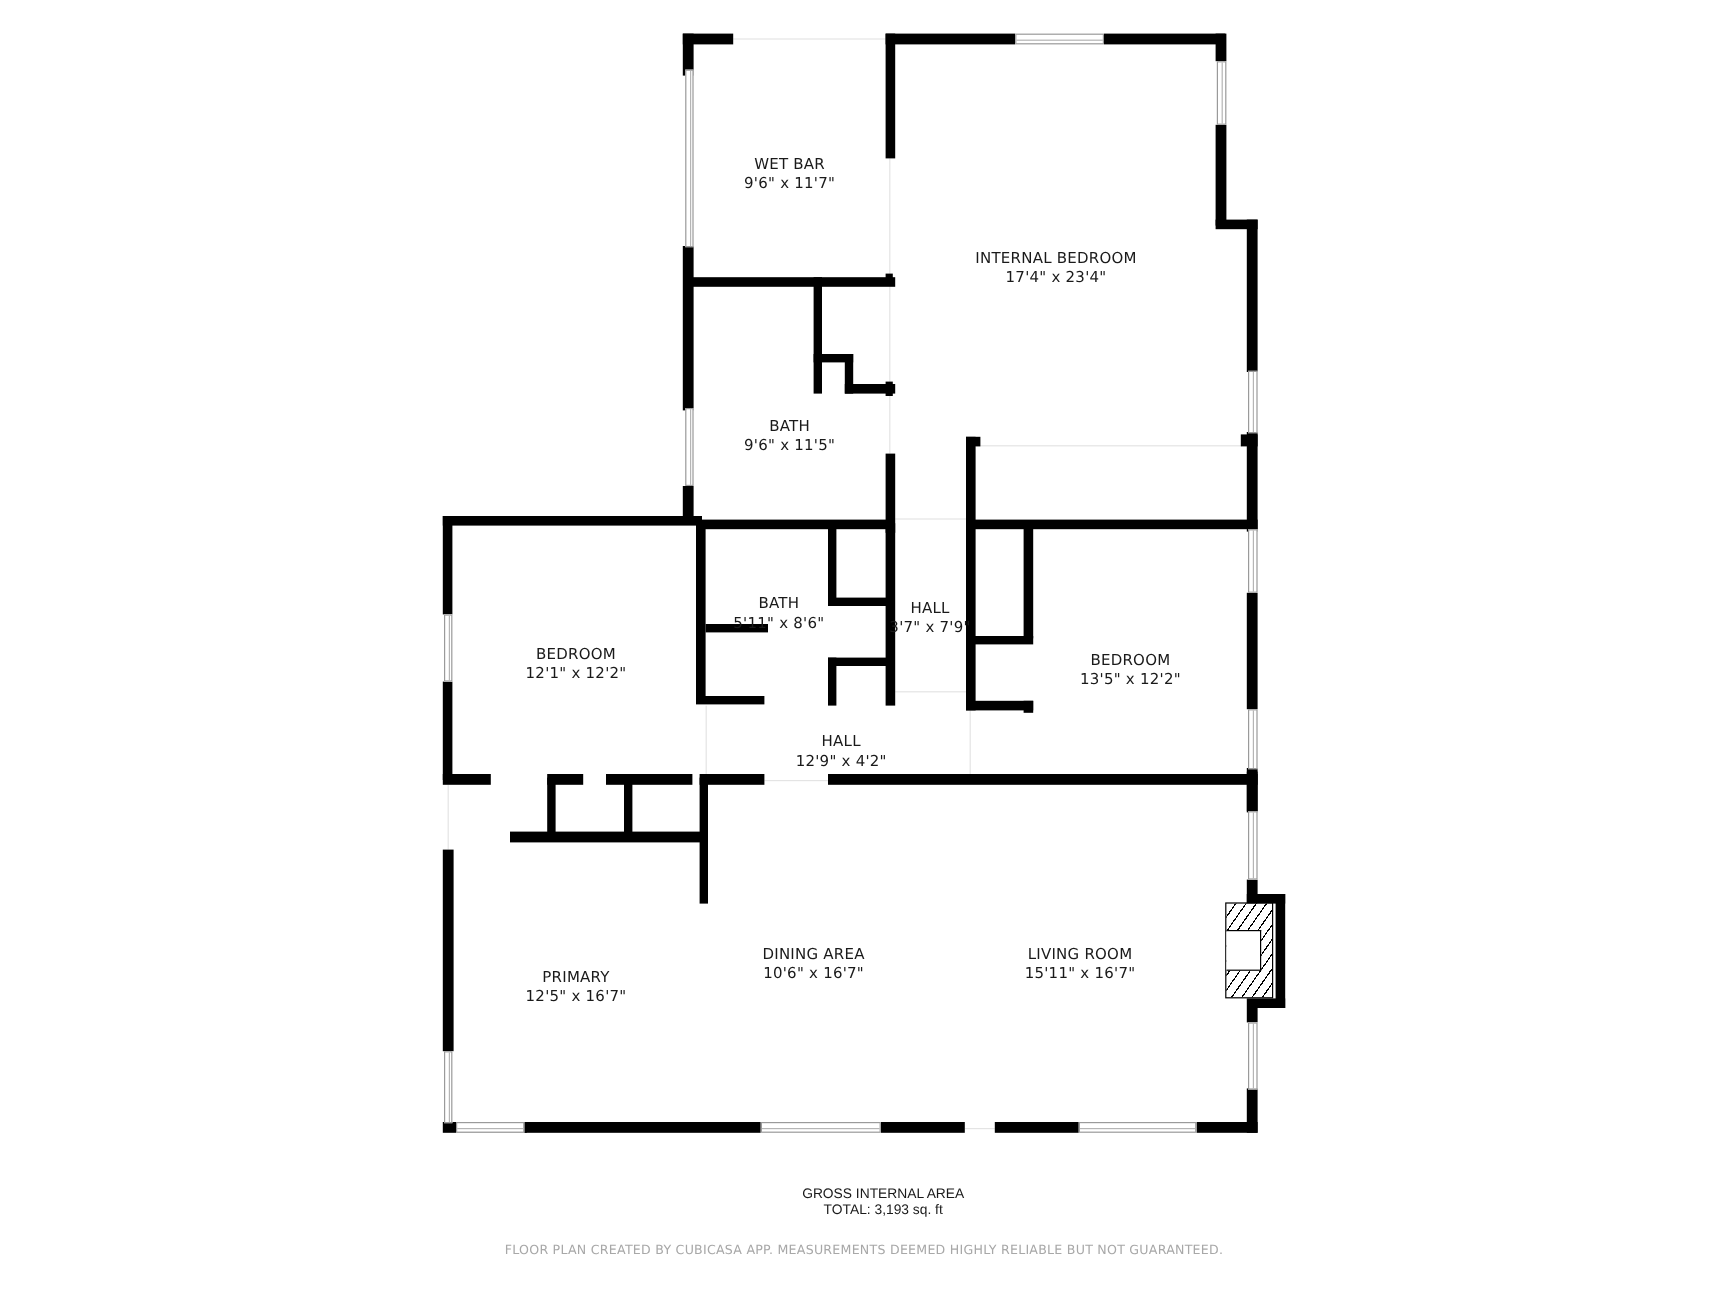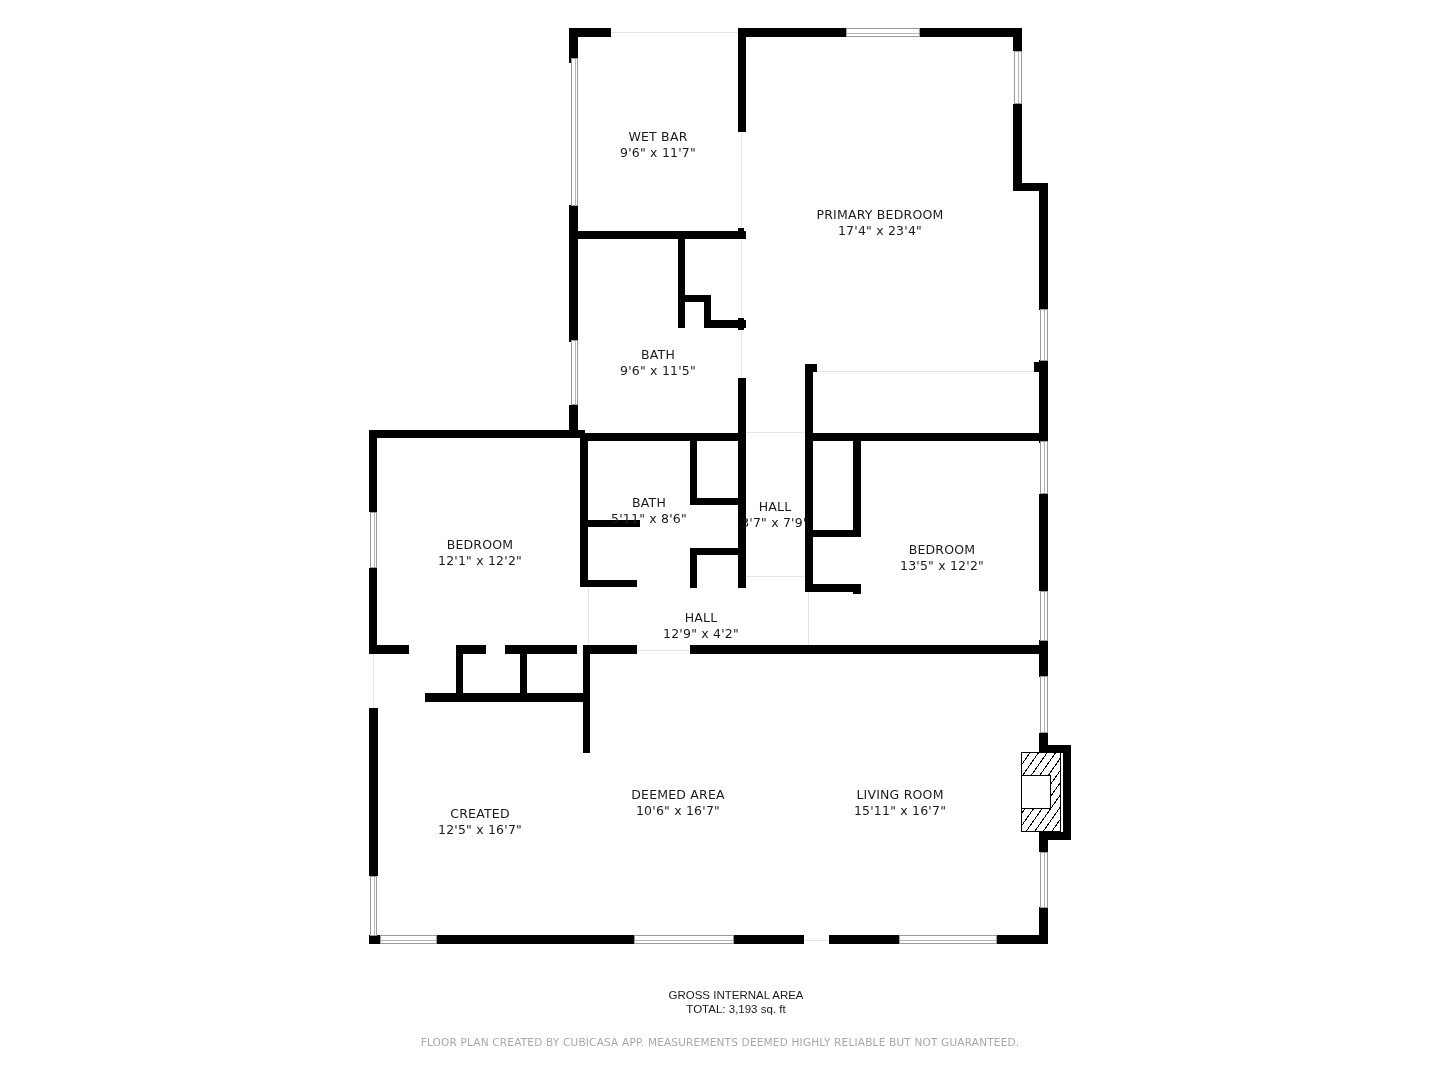--- a/index.html
+++ b/index.html
@@ -122,21 +122,21 @@
     </div>
   <div class="fireplace">
       <div class="firebox"></div>
     </div>
 
   <div class="room-label" style="left:658px;top:145px">
     <span>WET BAR</span>
     <span class="dim">9'6" x 11'7"</span>
   </div>
   <div class="room-label" style="left:880px;top:223px">
-    <span>PRIMARY BEDROOM</span>
+    <span>INTERNAL BEDROOM</span>
     <span class="dim">17'4" x 23'4"</span>
   </div>
   <div class="room-label" style="left:658px;top:363px">
     <span>BATH</span>
     <span class="dim">9'6" x 11'5"</span>
   </div>
   <div class="room-label" style="left:480px;top:553px">
     <span>BEDROOM</span>
     <span class="dim">12'1" x 12'2"</span>
   </div>
@@ -150,25 +150,25 @@
   </div>
   <div class="room-label" style="left:942px;top:558px">
     <span>BEDROOM</span>
     <span class="dim">13'5" x 12'2"</span>
   </div>
   <div class="room-label" style="left:701px;top:626px">
     <span>HALL</span>
     <span class="dim">12'9" x 4'2"</span>
   </div>
   <div class="room-label" style="left:480px;top:822px">
-    <span>CREATED</span>
+    <span>PRIMARY</span>
     <span class="dim">12'5" x 16'7"</span>
   </div>
   <div class="room-label" style="left:678px;top:803px">
-    <span>DEEMED AREA</span>
+    <span>DINING AREA</span>
     <span class="dim">10'6" x 16'7"</span>
   </div>
   <div class="room-label" style="left:900px;top:803px">
     <span>LIVING ROOM</span>
     <span class="dim">15'11" x 16'7"</span>
   </div>
 </div>
 
 <div class="footer gia">
   <div>GROSS INTERNAL AREA</div>

